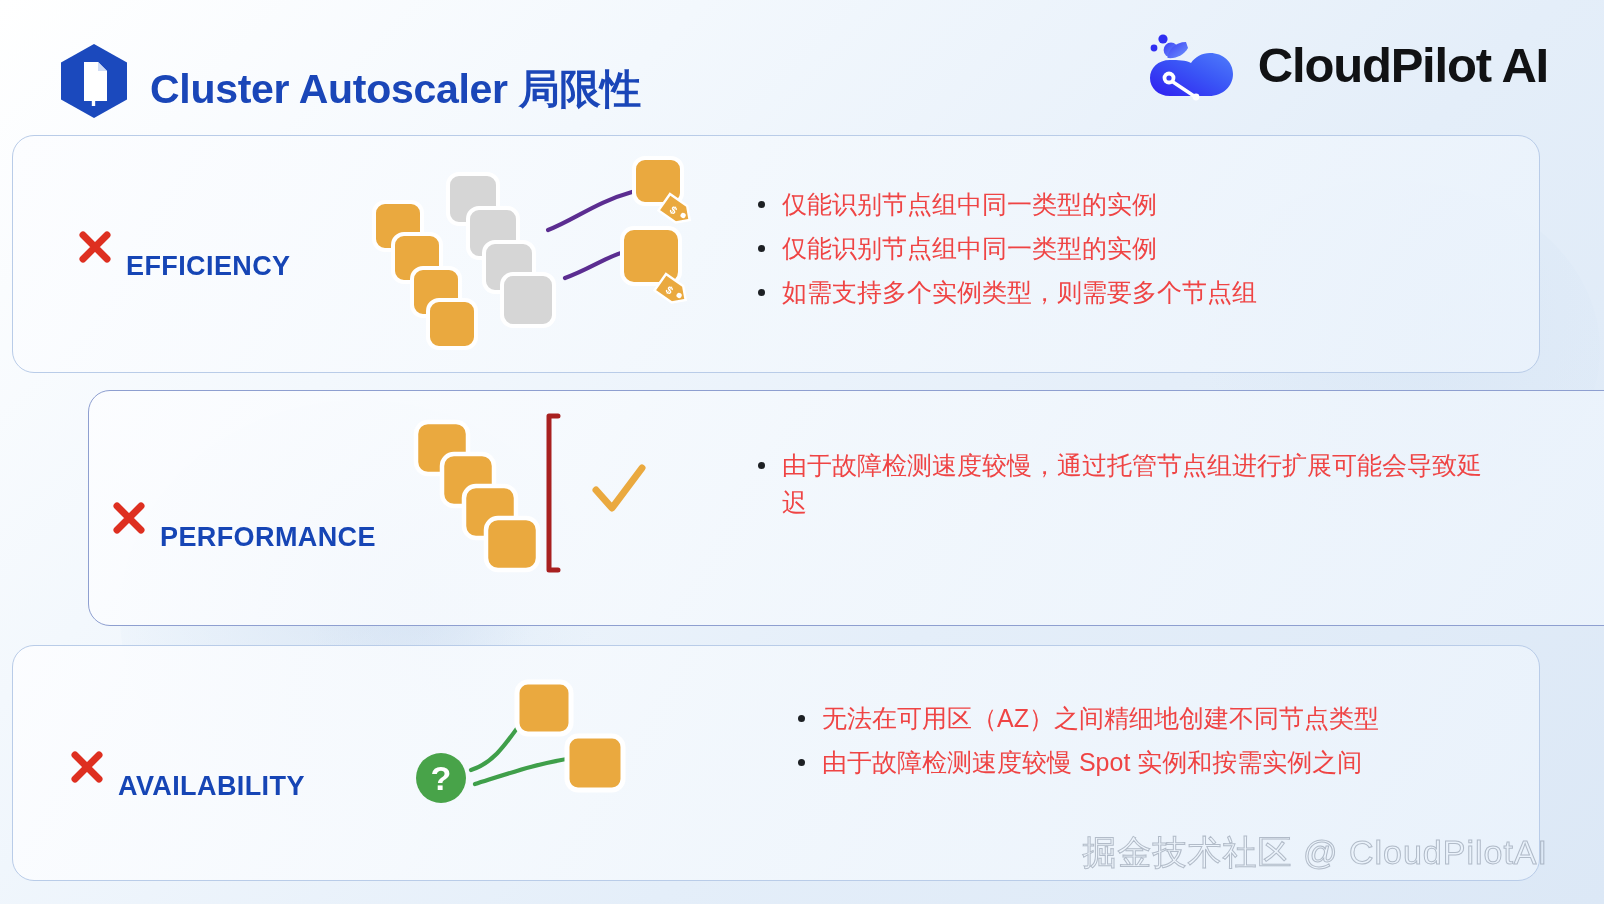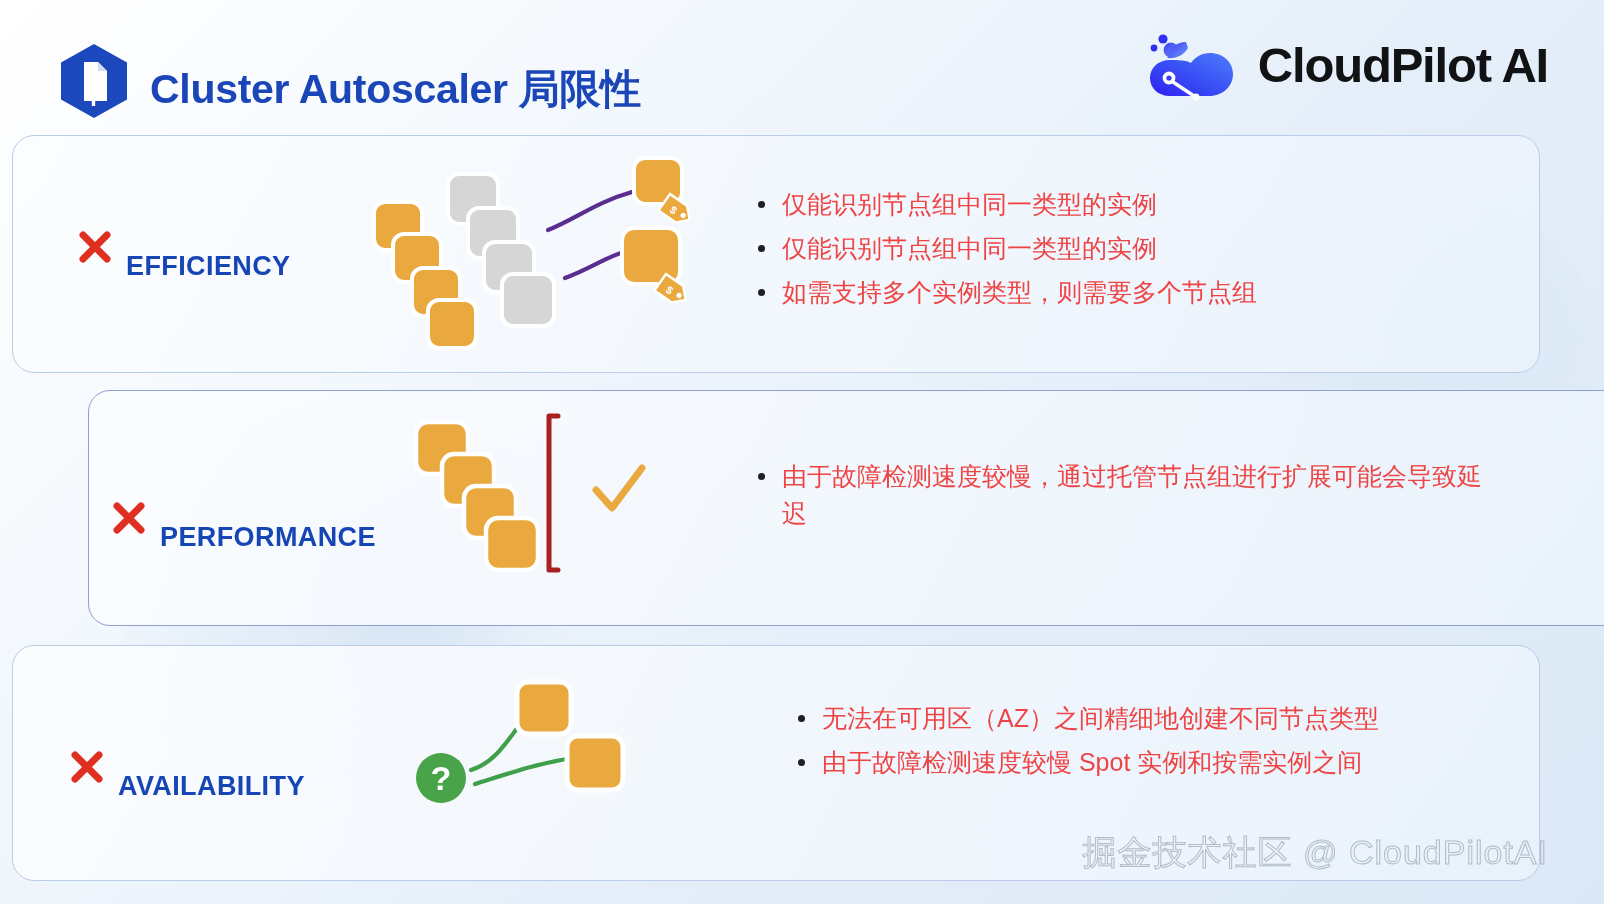--- a/index.html
+++ b/index.html
@@ -112,21 +112,21 @@
 
   
   .illus { position: absolute; }
   .illus-1 { left: 360px; top: 140px; width: 350px; height: 220px; }
   .illus-2 { left: 400px; top: 410px; width: 270px; height: 190px; }
   .illus-3 { left: 405px; top: 650px; width: 250px; height: 165px; }
 
   
   .bullets { position: absolute; }
   .bullets-1 { left: 758px; top: 186px; width: 760px; }
-  .bullets-2 { left: 758px; top: 458px; width: 730px; }
+  .bullets-2 { left: 758px; top: 447px; width: 730px; }
   .bullets-3 { left: 798px; top: 700px; width: 740px; }
 
   .bullet {
     display: flex;
     align-items: flex-start;
     gap: 17px;
     color: #ef4444;
     font-size: 25px;
     line-height: 1.48;
     margin-bottom: 7px;

